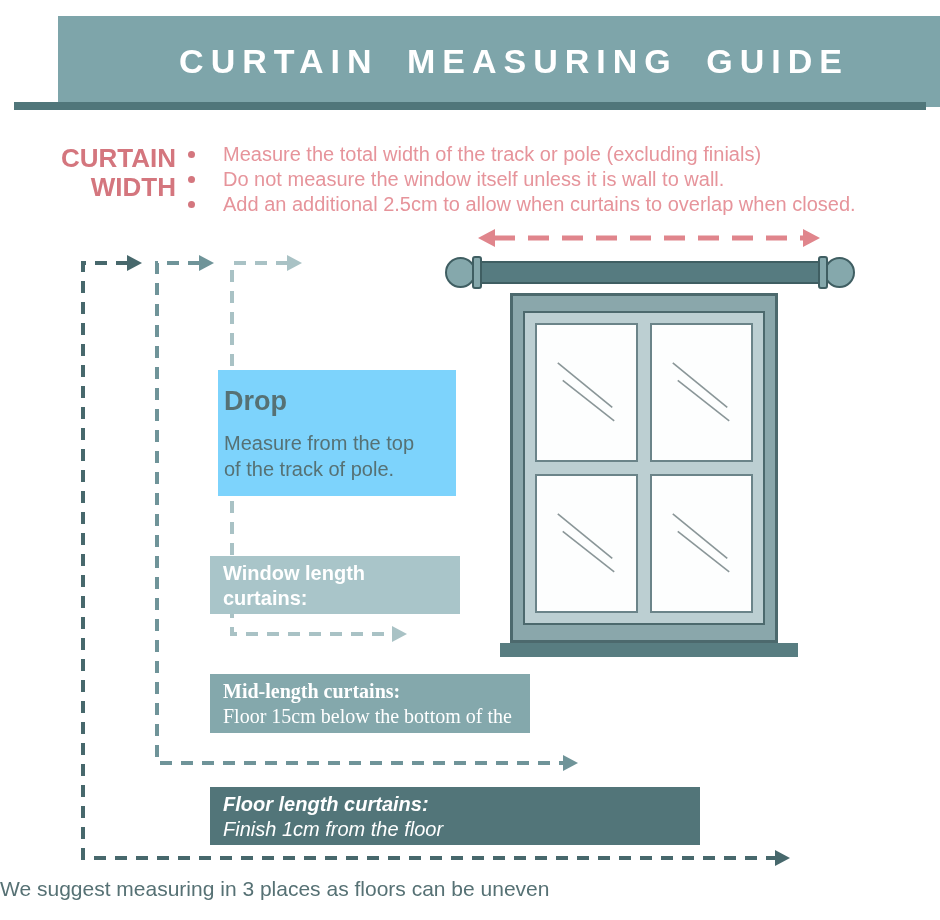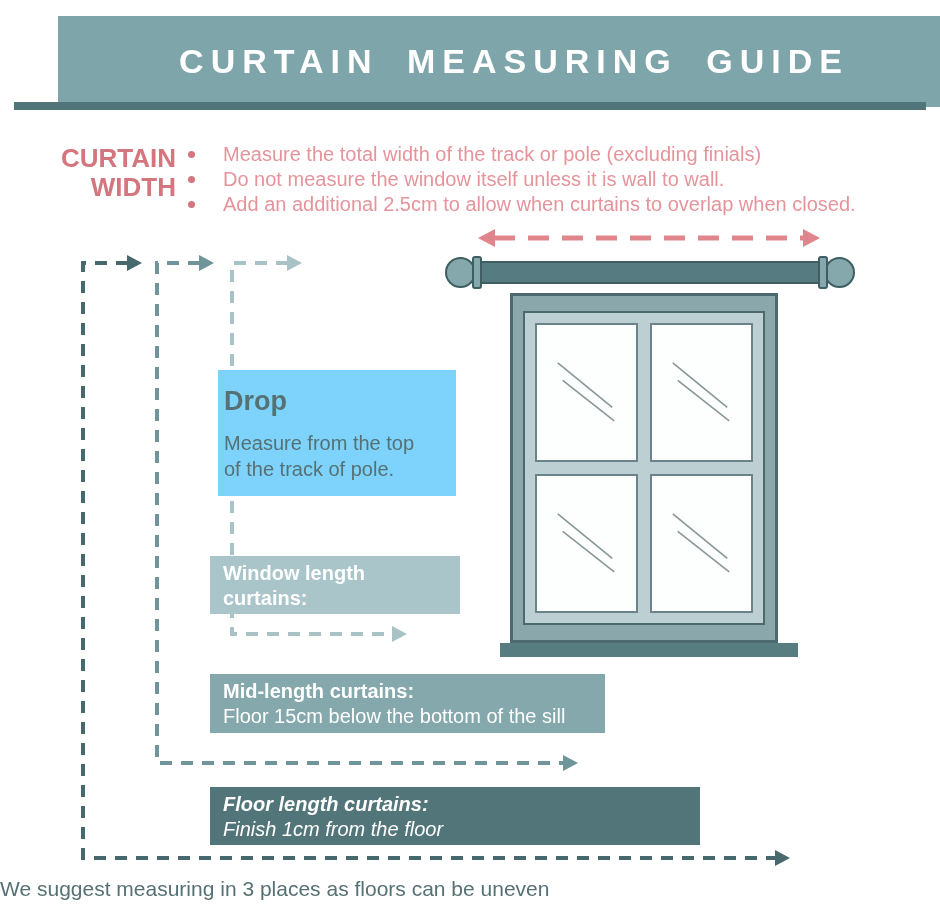--- a/index.html
+++ b/index.html
@@ -60,21 +60,21 @@
   
   .drop-block{position:absolute;left:218px;top:370px;width:238px;height:126px;background:#7dd3fc;
     z-index:2;color:var(--text-teal);}
   .drop-block h2{margin:16px 0 0 6px;font-size:27px;}
   .drop-block p{margin:13px 0 0 6px;font-size:20px;line-height:26px;}
   
   .len-box{position:absolute;left:210px;color:#fff;z-index:2;padding:5px 15px 0 13px;box-sizing:border-box;}
   .box-title{font-weight:bold;font-size:20px;line-height:25px;}
   .box-detail{font-size:20px;line-height:24px;}
   .box1{top:556px;width:250px;height:58px;background:var(--box-light-bg);}
-  .box2{top:674px;width:395px;height:59px;background:var(--box-mid-bg);}
+  .box2{top:674px;width:320px;height:59px;background:var(--box-mid-bg);font-family:Liberation Serif, serif;}
   .box3{top:787px;width:490px;height:58px;background:var(--box-dark-bg);font-style:italic;}
   
   .footer{position:absolute;left:0;top:877px;width:940px;text-align:left;margin:0;
     color:var(--text-teal);font-size:21px;z-index:2;}
 </style>
 </head>
 <body>
 
 <div class="canvas">
 

